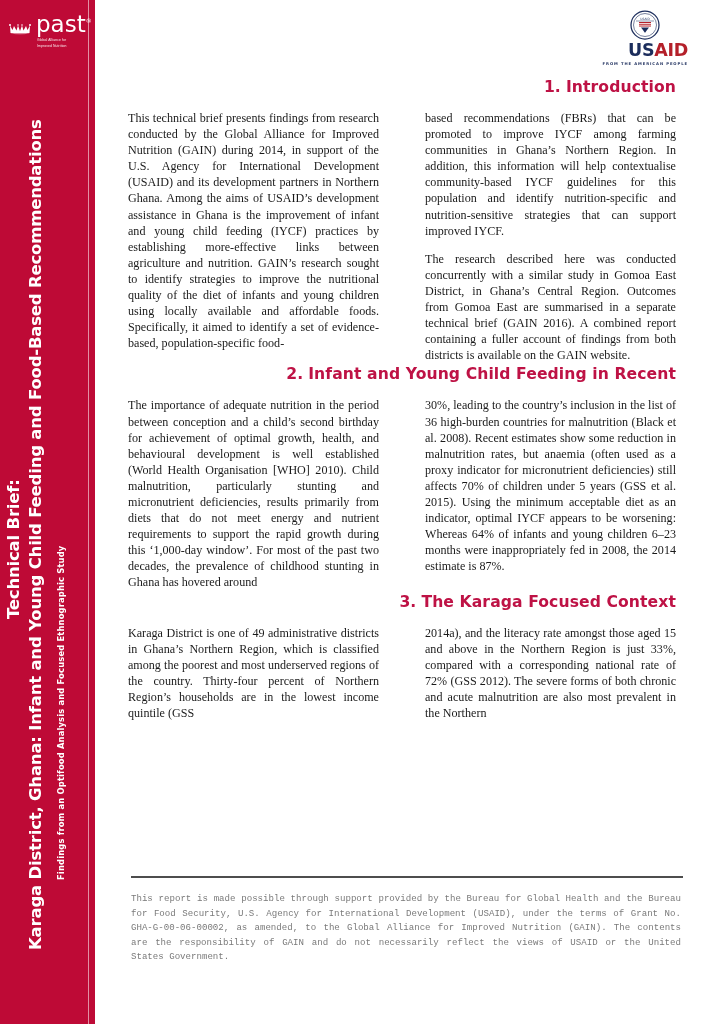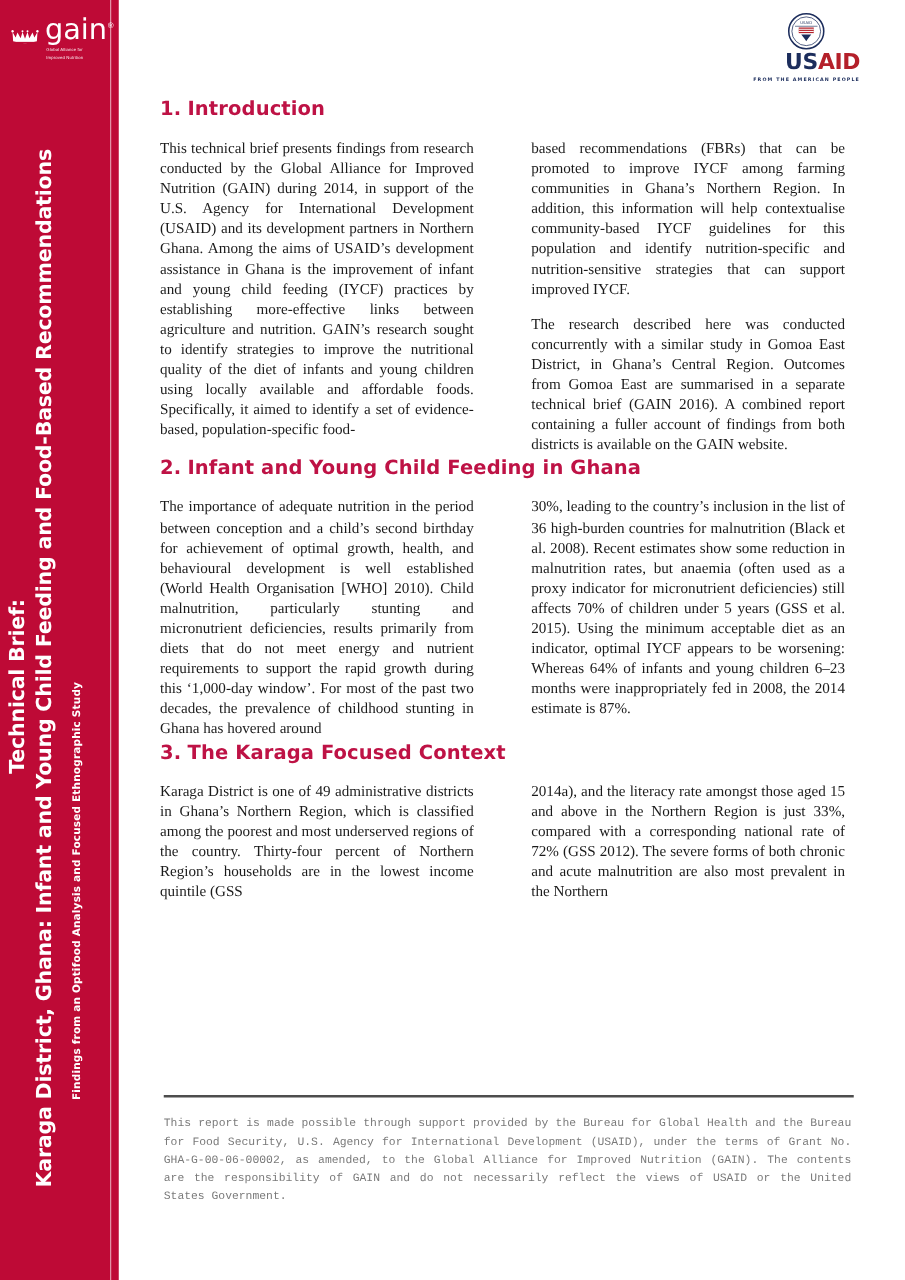--- a/index.html
+++ b/index.html
@@ -163,21 +163,21 @@
     left: 128px;
     top: 78px;
     width: 548px;
   }
 
   h2.section-heading {
     font-family: "DejaVu Sans", sans-serif;
     font-weight: bold;
     color: #be1245;
     font-size: 15.6px;
-    text-align: left;
+    text-align: right;
     margin: 0 0 14px 0;
     letter-spacing: 0.1px;
   }
   h2.section-heading .num { margin-right: 5px; }
 
   .cols {
     display: flex;
     gap: 46px;
     margin-bottom: 2px;
   }
@@ -232,21 +232,21 @@
   <div class="gain-logo">
     <svg class="gain-mark" viewBox="0 0 44 32">
       <path d="M2 9 L7 18 L10 10 L15 19 L18 9 L22 20 L26 9 L29 19 L34 10 L37 18 L42 9
                L41 24 Q22 30 3 24 Z" fill="#ffffff"></path>
       <circle cx="2" cy="8" r="2" fill="#ffffff"></circle>
       <circle cx="42" cy="8" r="2" fill="#ffffff"></circle>
       <circle cx="18" cy="8" r="1.6" fill="#ffffff"></circle>
       <circle cx="26" cy="8" r="1.6" fill="#ffffff"></circle>
       <rect x="5" y="25" width="34" height="2.4" fill="#be0a36"></rect>
     </svg>
-    <div class="gain-word"><span>gain</span><sup>®</sup></div>
+    <div class="gain-word"><span>past</span><sup>®</sup></div>
     <div class="gain-sub1">Global Alliance for</div>
     <div class="gain-sub2">Improved Nutrition</div>
   </div>
 
   <div class="vert-wrap">
     <div class="vert-title vert-brief">Technical Brief:</div>
     <div class="vert-title vert-main">Karaga District, Ghana: Infant and Young Child Feeding and Food-Based Recommendations</div>
     <div class="vert-title vert-sub">Findings from an Optifood Analysis and Focused Ethnographic Study</div>
   </div>
 </div>
@@ -275,21 +275,21 @@
     <div class="col">
       <p class="body">This technical brief presents findings from research conducted by the Global Alliance for Improved Nutrition (GAIN) during 2014, in support of the U.S. Agency for International Development (USAID) and its development partners in Northern Ghana. Among the aims of USAID’s development assistance in Ghana is the improvement of infant and young child feeding (IYCF) practices by establishing more-effective links between agriculture and nutrition. GAIN’s research sought to identify strategies to improve the nutritional quality of the diet of infants and young children using locally available and affordable foods. Specifically, it aimed to identify a set of evidence-based, population-specific food-</p>
     </div>
     <div class="col">
       <p class="body">based recommendations (FBRs) that can be promoted to improve IYCF among farming communities in Ghana’s Northern Region. In addition, this information will help contextualise community-based IYCF guidelines for this population and identify nutrition-specific and nutrition-sensitive strategies that can support improved IYCF.</p>
       <p class="body">The research described here was conducted concurrently with a similar study in Gomoa East District, in Ghana’s Central Region. Outcomes from Gomoa East are summarised in a separate technical brief (GAIN 2016). A combined report containing a fuller account of findings from both districts is available on the GAIN website.</p>
     </div>
   </div>
 
   <h2 class="section-heading sec2-heading">
-    <span class="num">2.</span><span>Infant and Young Child Feeding in Ghana</span>
+    <span class="num">2.</span><span>Infant and Young Child Feeding in Recent</span>
   </h2>
   <div class="cols">
     <div class="col">
       <p class="body">The importance of adequate nutrition in the period between conception and a child’s second birthday for achievement of optimal growth, health, and behavioural development is well established (World Health Organisation [WHO] 2010). Child malnutrition, particularly stunting and micronutrient deficiencies, results primarily from diets that do not meet energy and nutrient requirements to support the rapid growth during this ‘1,000-day window’. For most of the past two decades, the prevalence of childhood stunting in Ghana has hovered around</p>
     </div>
     <div class="col">
       <p class="body">30%, leading to the country’s inclusion in the list of 36 high-burden countries for malnutrition (Black et al. 2008). Recent estimates show some reduction in malnutrition rates, but anaemia (often used as a proxy indicator for micronutrient deficiencies) still affects 70% of children under 5 years (GSS et al. 2015). Using the minimum acceptable diet as an indicator, optimal IYCF appears to be worsening: Whereas 64% of infants and young children 6–23 months were inappropriately fed in 2008, the 2014 estimate is 87%.</p>
     </div>
   </div>
 

